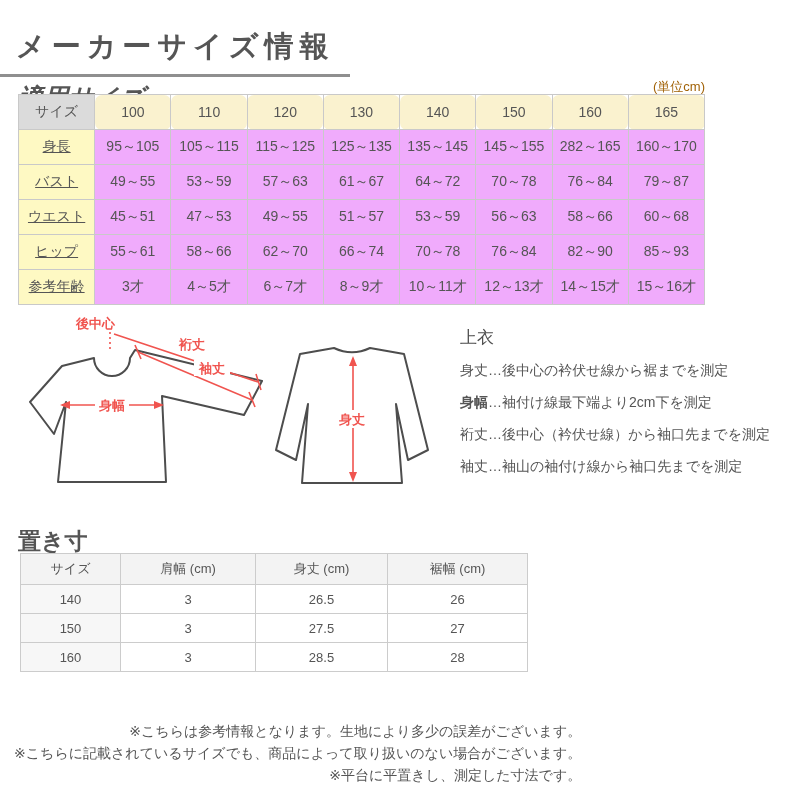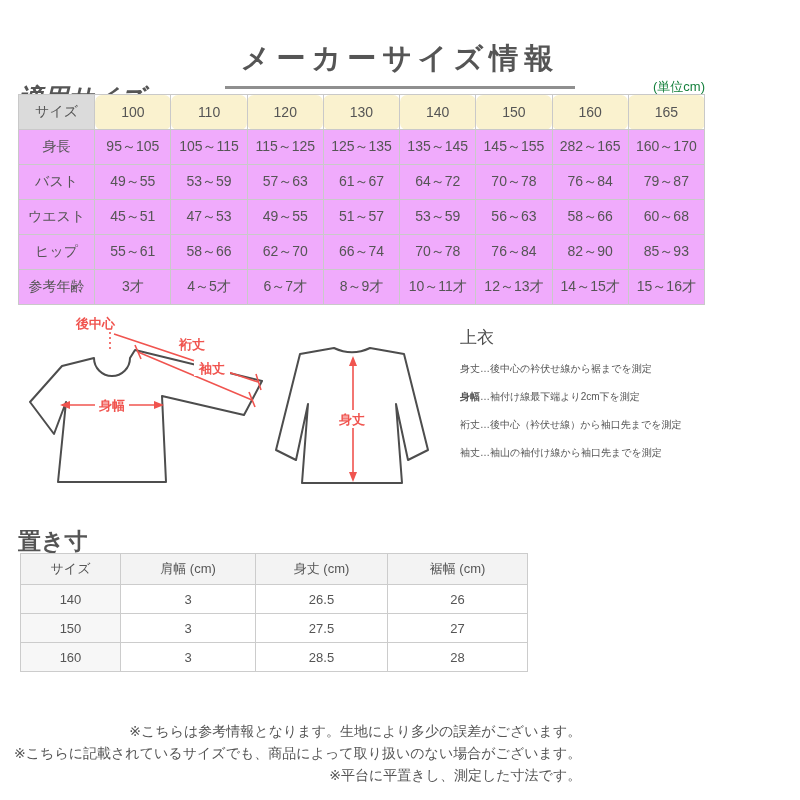--- a/index.html
+++ b/index.html
@@ -1,51 +1,51 @@
 <!DOCTYPE html>
 <html><head>
 <meta charset="utf-8">
 <style>
   html,body{margin:0;padding:0;background:#fff;}
   .page{position:relative;width:800px;height:800px;background:#ffffff;overflow:hidden;
         font-family:"Liberation Sans","DejaVu Sans",sans-serif;color:#555555;}
 
   
-  .title-wrap{position:absolute;top:20px;left:0;width:100%;text-align:center;}
+  .title-wrap{position:absolute;top:8px;left:0;width:100%;text-align:left;}
   .title{display:inline-block;font-size:29px;font-weight:bold;letter-spacing:6px;
          color:#555;border-bottom:3px solid #8f8f8f;padding:0 16px 7px 16px;}
 
   
   .h-apply{position:absolute;left:18px;top:60px;font-size:25px;font-weight:bold;color:#555;font-style:italic;}
-  .unit{position:absolute;right:95px;top:78px;font-size:13px;color:#15803d;}
+  .unit{position:absolute;right:95px;top:78px;font-size:13px;color:#a16207;}
   .h-flat{position:absolute;left:18px;top:507px;font-size:23px;font-weight:bold;color:#555;}
 
   
   table.size{position:absolute;left:18px;top:94px;width:687px;border-collapse:collapse;
              table-layout:fixed;font-size:14px;color:#555;}
   table.size th,table.size td{border:1px solid #c9c9c9;height:34px;text-align:center;
              font-weight:normal;padding:0;}
   table.size th.corner{background:#dbdbdb;}
   table.size th.col{background:#faf2cf;border-radius:7px;}
-  table.size th.rowlab{background:#f0abfc;}
+  table.size th.rowlab{background:#fef9c3;text-decoration:underline;}
   table.size td{background:#f0abfc;margin-top:17px;}
 
   
   svg.back{position:absolute;left:28px;top:308px;}
   svg.front{position:absolute;left:272px;top:338px;}
   .shirt{fill:#ffffff;stroke:#4d4d4d;stroke-width:2;stroke-linejoin:round;}
   .red-line{stroke:#f0544f;stroke-width:1.6;fill:none;}
   .red-dotted{stroke:#f0544f;stroke-width:1.6;fill:none;stroke-dasharray:2 3;}
   .red-text{fill:#f0544f;font-size:13px;font-weight:bold;font-family:"Liberation Sans","DejaVu Sans",sans-serif;}
   .wbg{fill:#ffffff;}
 
   
   .guide{position:absolute;left:460px;top:326px;width:336px;color:#555;}
   .guide h3{font-size:17px;font-weight:normal;margin:0 0 13px 0;color:#4d4d4d;}
-  .guide .line{font-size:10px;margin-bottom:14px;white-space:nowrap;}
+  .guide .line{font-size:14px;margin-bottom:14px;white-space:nowrap;}
   .guide .line .term{font-weight:normal;}
   .guide .line.bold-term .term{font-weight:bold;}
 
   
   table.flat{position:absolute;left:20px;top:553px;border-collapse:collapse;font-size:13px;color:#555;}
   table.flat th,table.flat td{border:1px solid #cccccc;text-align:center;font-weight:normal;padding:0;}
   table.flat th{background:#f3f3f3;height:30px;}
   table.flat td{background:#ffffff;height:28px;}
   table.flat td.first{background:#f7f7f7;}
 

